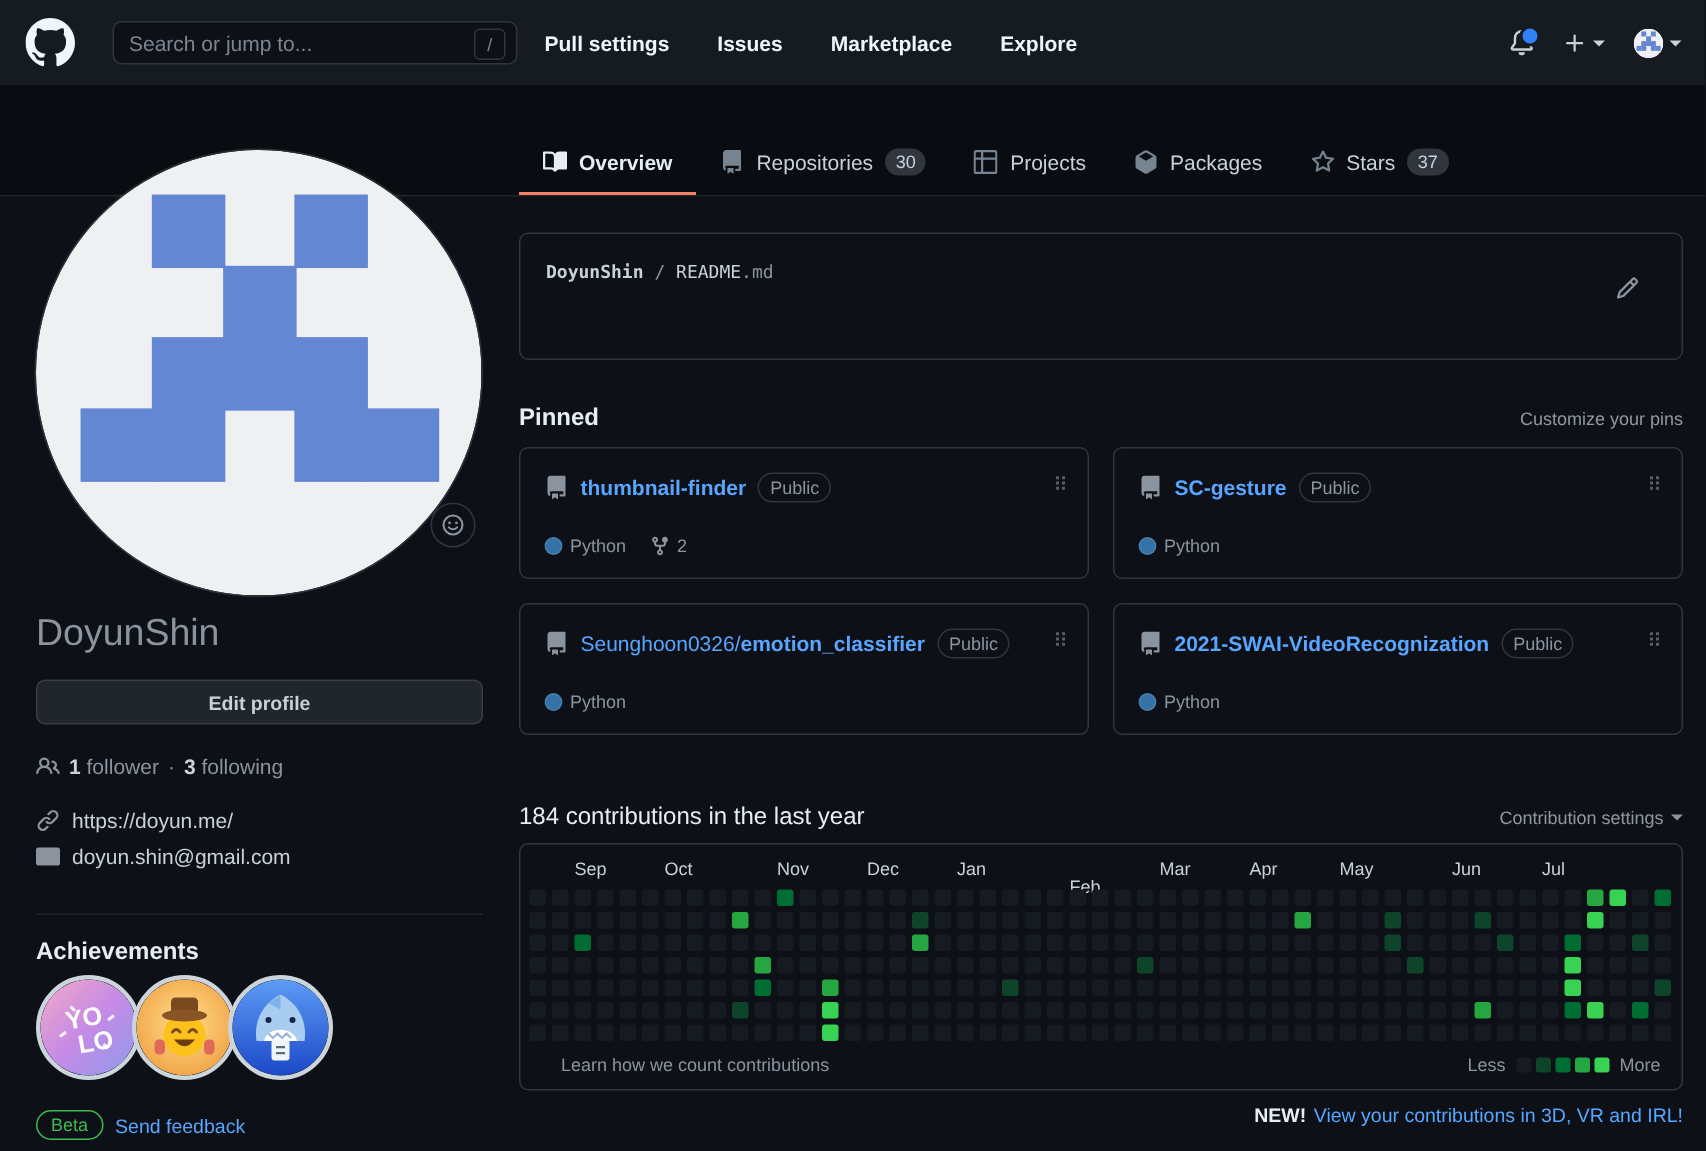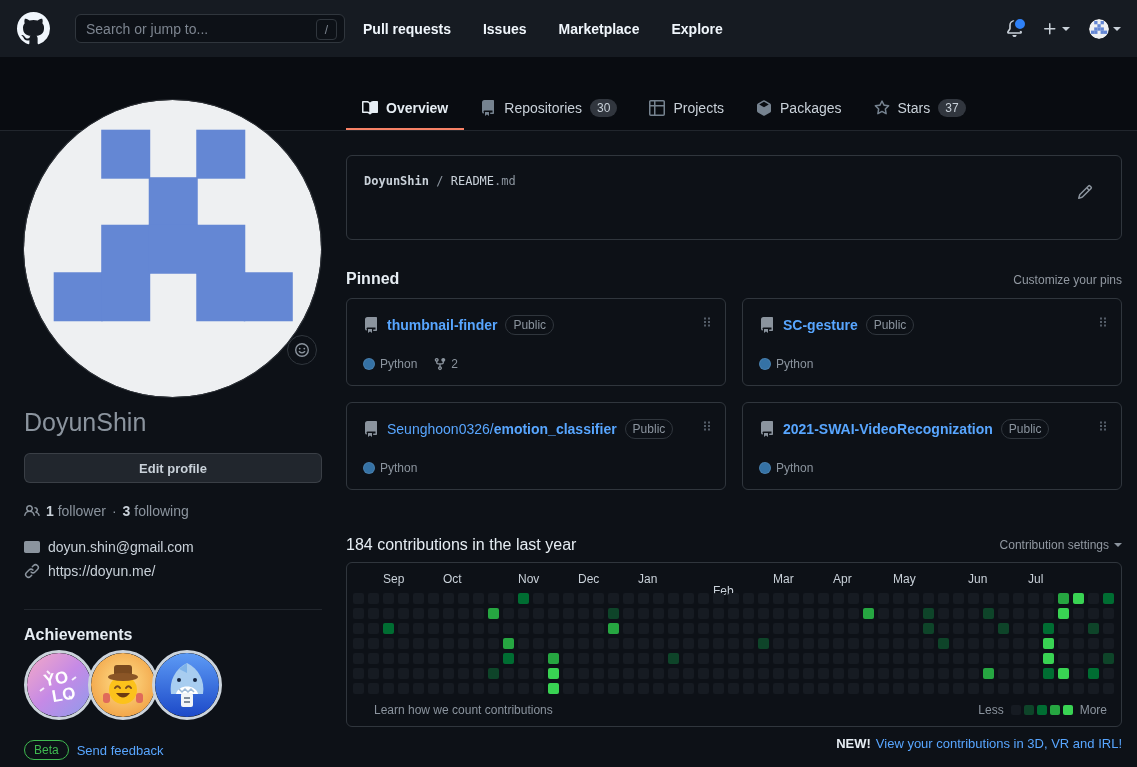--- a/index.html
+++ b/index.html
@@ -123,21 +123,21 @@
 
 <div class="topnav">
   <svg class="logo" viewBox="0 0 24 24" fill="currentColor" aria-hidden="true">
       <path d="M12 0C5.37 0 0 5.37 0 12c0 5.31 3.435 9.795 8.205 11.385.6.105.825-.255.825-.57 0-.285-.015-1.23-.015-2.235-3.015.555-3.795-.735-4.035-1.41-.135-.345-.72-1.41-1.23-1.695-.42-.225-1.02-.78-.015-.795.945-.015 1.62.87 1.845 1.23 1.08 1.815 2.805 1.305 3.495.99.105-.78.42-1.305.765-1.605-2.67-.3-5.46-1.335-5.46-5.925 0-1.305.465-2.385 1.23-3.225-.12-.3-.54-1.53.12-3.18 0 0 1.005-.315 3.3 1.23.96-.27 1.98-.405 3-.405s2.04.135 3 .405c2.295-1.56 3.3-1.23 3.3-1.23.66 1.65.24 2.88.12 3.18.765.84 1.23 1.905 1.23 3.225 0 4.605-2.805 5.625-5.475 5.925.435.375.81 1.095.81 2.22 0 1.605-.015 2.895-.015 3.3 0 .315.225.69.825.57A12.02 12.02 0 0024 12c0-6.63-5.37-12-12-12z"></path>
     </svg>
   <div class="searchbox">
     <input type="text" placeholder="Search or jump to..." style="">
     <span class="slash-key">/</span>
   </div>
   <div class="navlinks">
-    <a>Pull requests</a>
+    <a>Pull settings</a>
     <a>Issues</a>
     <a>Marketplace</a>
     <a>Explore</a>
   </div>
   <div class="nav-right">
     <span class="bell-wrap">
       <svg width="17" height="17" viewBox="0 0 16 16" fill="currentColor">
           <path d="M8 16a2 2 0 001.985-1.75c.017-.137-.097-.25-.235-.25h-3.5c-.138 0-.252.113-.235.25A2 2 0 008 16zM3 5a5 5 0 0110 0v2.947c0 .05.015.098.042.139l1.703 2.555A1.518 1.518 0 0113.482 13H2.518a1.518 1.518 0 01-1.263-2.36l1.703-2.554A.25.25 0 003 7.947V5zm5-3.5A3.5 3.5 0 004.5 5v2.947c0 .346-.102.683-.294.97l-1.703 2.556a.018.018 0 00.006.026l.007.001h10.964a.018.018 0 00.013-.027l-1.703-2.554a1.75 1.75 0 01-.294-.97V5A3.5 3.5 0 008 1.5z"></path>
         </svg>
       <span class="bell-dot"></span>
@@ -252,29 +252,29 @@
     <svg class="vicon" width="16" height="16" viewBox="0 0 16 16" fill="currentColor">
         <path d="M2 5.5a3.5 3.5 0 115.898 2.549 5.507 5.507 0 013.034 4.084.75.75 0 11-1.482.235 4.001 4.001 0 00-7.9 0 .75.75 0 01-1.482-.236A5.507 5.507 0 013.102 8.05 3.49 3.49 0 012 5.5zM11 4a.75.75 0 100 1.5 1.5 1.5 0 01.666 2.844.75.75 0 00-.416.672v.352a.75.75 0 00.574.73c1.2.289 2.162 1.2 2.522 2.372a.75.75 0 101.434-.44 5.01 5.01 0 00-2.56-3.012A3 3 0 0011 4zm-5.5-.5a2 2 0 100 4 2 2 0 000-4z"></path>
       </svg>
     <a><span class="num">1</span> <span>follower</span></a>
     <span>·</span>
     <a><span class="num">3</span> <span>following</span></a>
   </div>
   <div class="vcard">
     <div class="vcard-row">
       <svg class="vicon" width="16" height="16" viewBox="0 0 16 16" fill="currentColor">
-          <path d="M1.75 2A1.75 1.75 0 000 3.75v8.5C0 13.216.784 14 1.75 14h12.5A1.75 1.75 0 0016 12.25v-8.5A1.75 1.75 0 0014.25 2H1.75zM14.5 4.07v-.32a.25.25 0 00-.25-.25H1.75a.25.25 0 00-.25.25v.32L8 7.88l6.5-3.81zm-13 1.74v6.441c0 .138.112.25.25.25h12.5a.25.25 0 00.25-.25V5.809L8.38 9.397a.75.75 0 01-.76 0L1.5 5.809z"></path>
-        </svg>
-      <a style="color:#c9d1d9">doyun.shin@gmail.com</a>
+          <path d="M7.775 3.275a.75.75 0 001.06 1.06l1.25-1.25a2 2 0 112.83 2.83l-2.5 2.5a2 2 0 01-2.83 0 .75.75 0 00-1.06 1.06 3.5 3.5 0 004.95 0l2.5-2.5a3.5 3.5 0 00-4.95-4.95l-1.25 1.25zm-4.69 9.64a2 2 0 010-2.83l2.5-2.5a2 2 0 012.83 0 .75.75 0 001.06-1.06 3.5 3.5 0 00-4.95 0l-2.5 2.5a3.5 3.5 0 004.95 4.95l1.25-1.25a.75.75 0 00-1.06-1.06l-1.25 1.25a2 2 0 01-2.83 0z"></path>
+        </svg>
+      <a style="color:#c9d1d9">https://doyun.me/</a>
     </div>
     <div class="vcard-row">
       <svg class="vicon" width="16" height="16" viewBox="0 0 16 16" fill="currentColor">
-          <path d="M7.775 3.275a.75.75 0 001.06 1.06l1.25-1.25a2 2 0 112.83 2.83l-2.5 2.5a2 2 0 01-2.83 0 .75.75 0 00-1.06 1.06 3.5 3.5 0 004.95 0l2.5-2.5a3.5 3.5 0 00-4.95-4.95l-1.25 1.25zm-4.69 9.64a2 2 0 010-2.83l2.5-2.5a2 2 0 012.83 0 .75.75 0 001.06-1.06 3.5 3.5 0 00-4.95 0l-2.5 2.5a3.5 3.5 0 004.95 4.95l1.25-1.25a.75.75 0 00-1.06-1.06l-1.25 1.25a2 2 0 01-2.83 0z"></path>
-        </svg>
-      <a style="color:#c9d1d9">https://doyun.me/</a>
+          <path d="M1.75 2A1.75 1.75 0 000 3.75v8.5C0 13.216.784 14 1.75 14h12.5A1.75 1.75 0 0016 12.25v-8.5A1.75 1.75 0 0014.25 2H1.75zM14.5 4.07v-.32a.25.25 0 00-.25-.25H1.75a.25.25 0 00-.25.25v.32L8 7.88l6.5-3.81zm-13 1.74v6.441c0 .138.112.25.25.25h12.5a.25.25 0 00.25-.25V5.809L8.38 9.397a.75.75 0 01-.76 0L1.5 5.809z"></path>
+        </svg>
+      <a style="color:#c9d1d9">doyun.shin@gmail.com</a>
     </div>
   </div>
   <div class="side-divider"></div>
   <div class="ach-title">Achievements</div>
   <div class="badges">
     <svg class="badge" viewBox="0 0 64 64">
       <defs>
           <linearGradient id="gy" x1="0" y1="0" x2="1" y2="1">
             <stop offset="0" stop-color="#f5a9c6"></stop>
             <stop offset="0.5" stop-color="#c58ae6"></stop>

